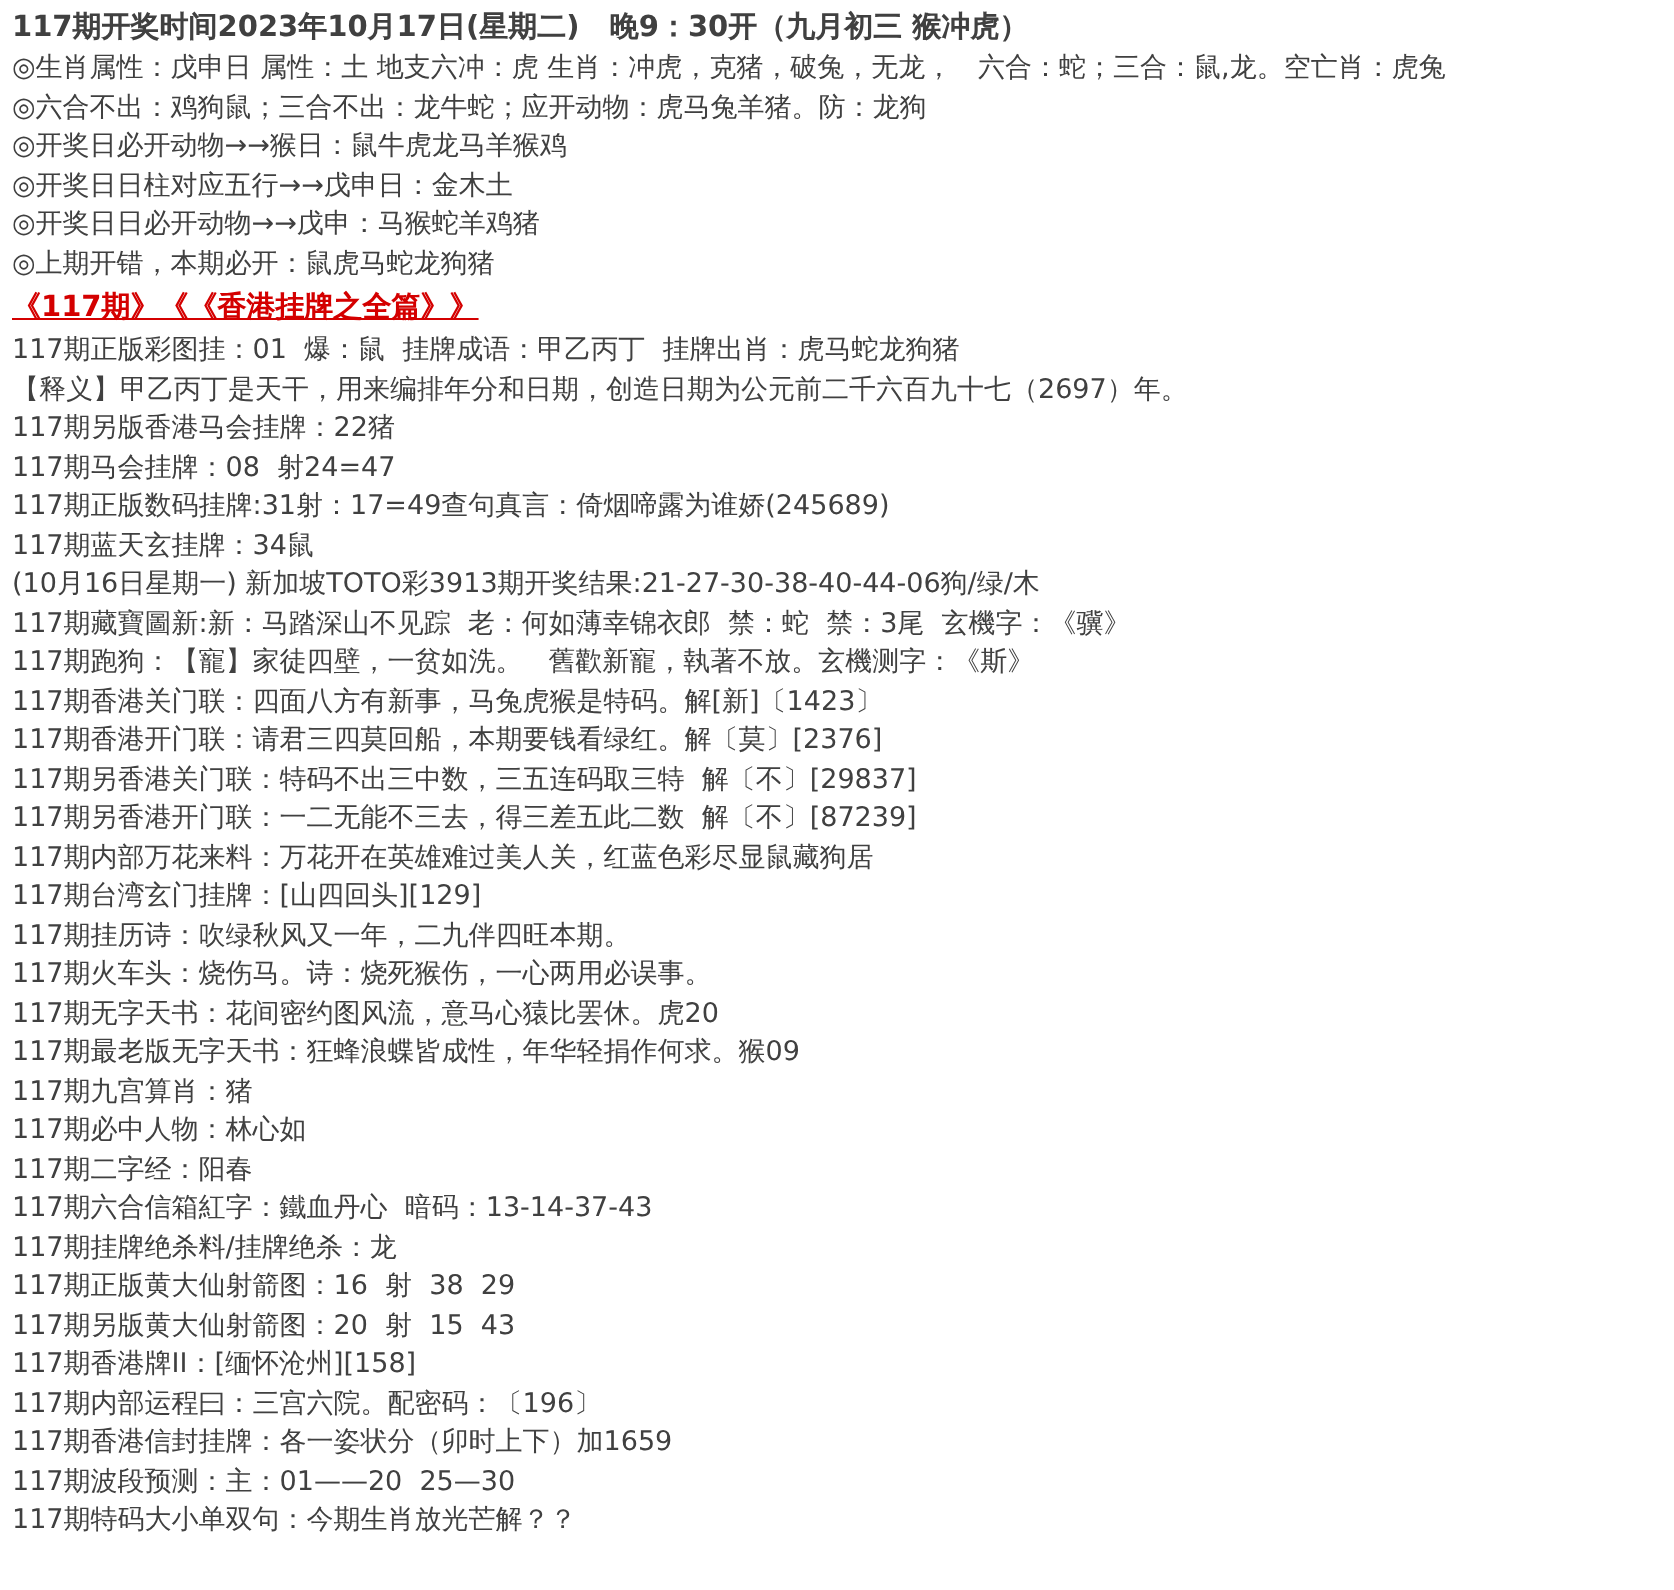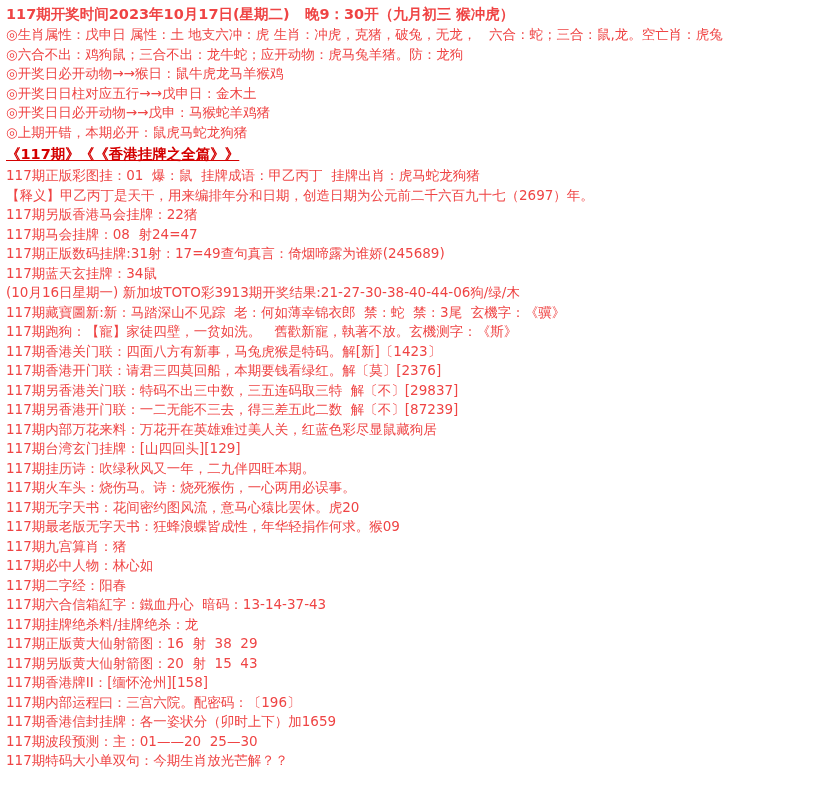--- a/index.html
+++ b/index.html
@@ -15,27 +15,27 @@
   .page {
     width: 837px;
     box-sizing: border-box;
     padding: 4px 6px 6px 6px;
   }
   .line {
     font-size: 13.5px;
     line-height: 19.5px;
     white-space: pre-wrap;
     word-break: break-all;
-    color: #ef4444;
+    color: #404040;
   }
   .hdr {
     font-size: 14.5px;
     line-height: 21px;
     font-weight: bold;
-    color: #ef4444;
+    color: #404040;
     white-space: pre-wrap;
   }
   .title-red {
     font-size: 14.5px;
     line-height: 22px;
     color: #d40000;
     font-weight: bold;
     white-space: pre-wrap;
     text-decoration: underline;
   }

